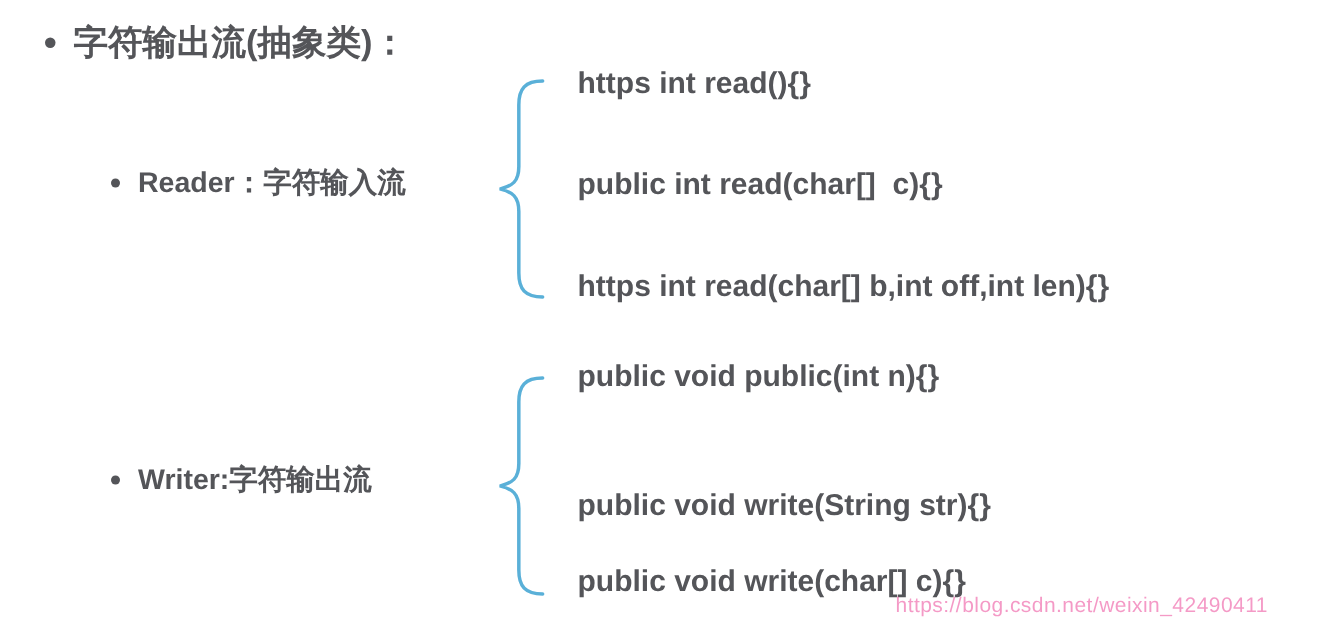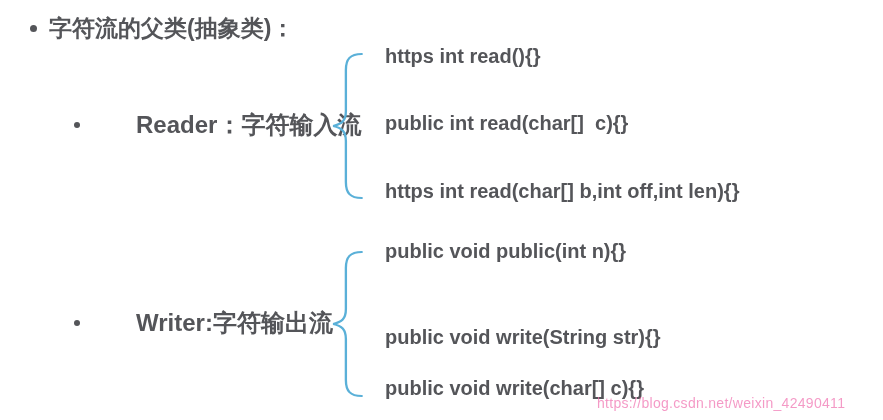--- a/index.html
+++ b/index.html
@@ -20,21 +20,21 @@
     white-space: pre;
   }
   .bullet {
     display: inline-block;
     border-radius: 50%;
     background: #545559;
     flex: 0 0 auto;
   }
   .title-row { left: 30px; top: 13px; font-size: 23px; }
   .title-row .bullet { width: 7px; height: 7px; margin-right: 12px; }
-  .sub-row { font-size: 24px; gap: 44px; }
+  .sub-row { font-size: 19px; }
   .sub-row .bullet { width: 6px; height: 6px; margin-right: 12px; }
   .reader-row { left: 74px; top: 109px; }
   .writer-row { left: 74px; top: 307px; }
   .method {
     position: absolute;
     left: 385px;
     font-size: 20px;
     font-weight: bold;
     white-space: pre;
     color: #545559;
@@ -71,21 +71,21 @@
     white-space: nowrap;
   }
 </style>
 </head>
 <body>
 
 <div class="slide">
 
   <div class="row title-row">
     <span class="bullet"></span>
-    <span>字符流的父类(抽象类)：</span>
+    <span>字符输出流(抽象类)：</span>
   </div>
 
   <div class="row sub-row reader-row">
     <span class="bullet"></span>
     <span>Reader：字符输入流</span>
   </div>
 
   <div class="row sub-row writer-row">
     <span class="bullet"></span>
     <span>Writer:字符输出流</span>

